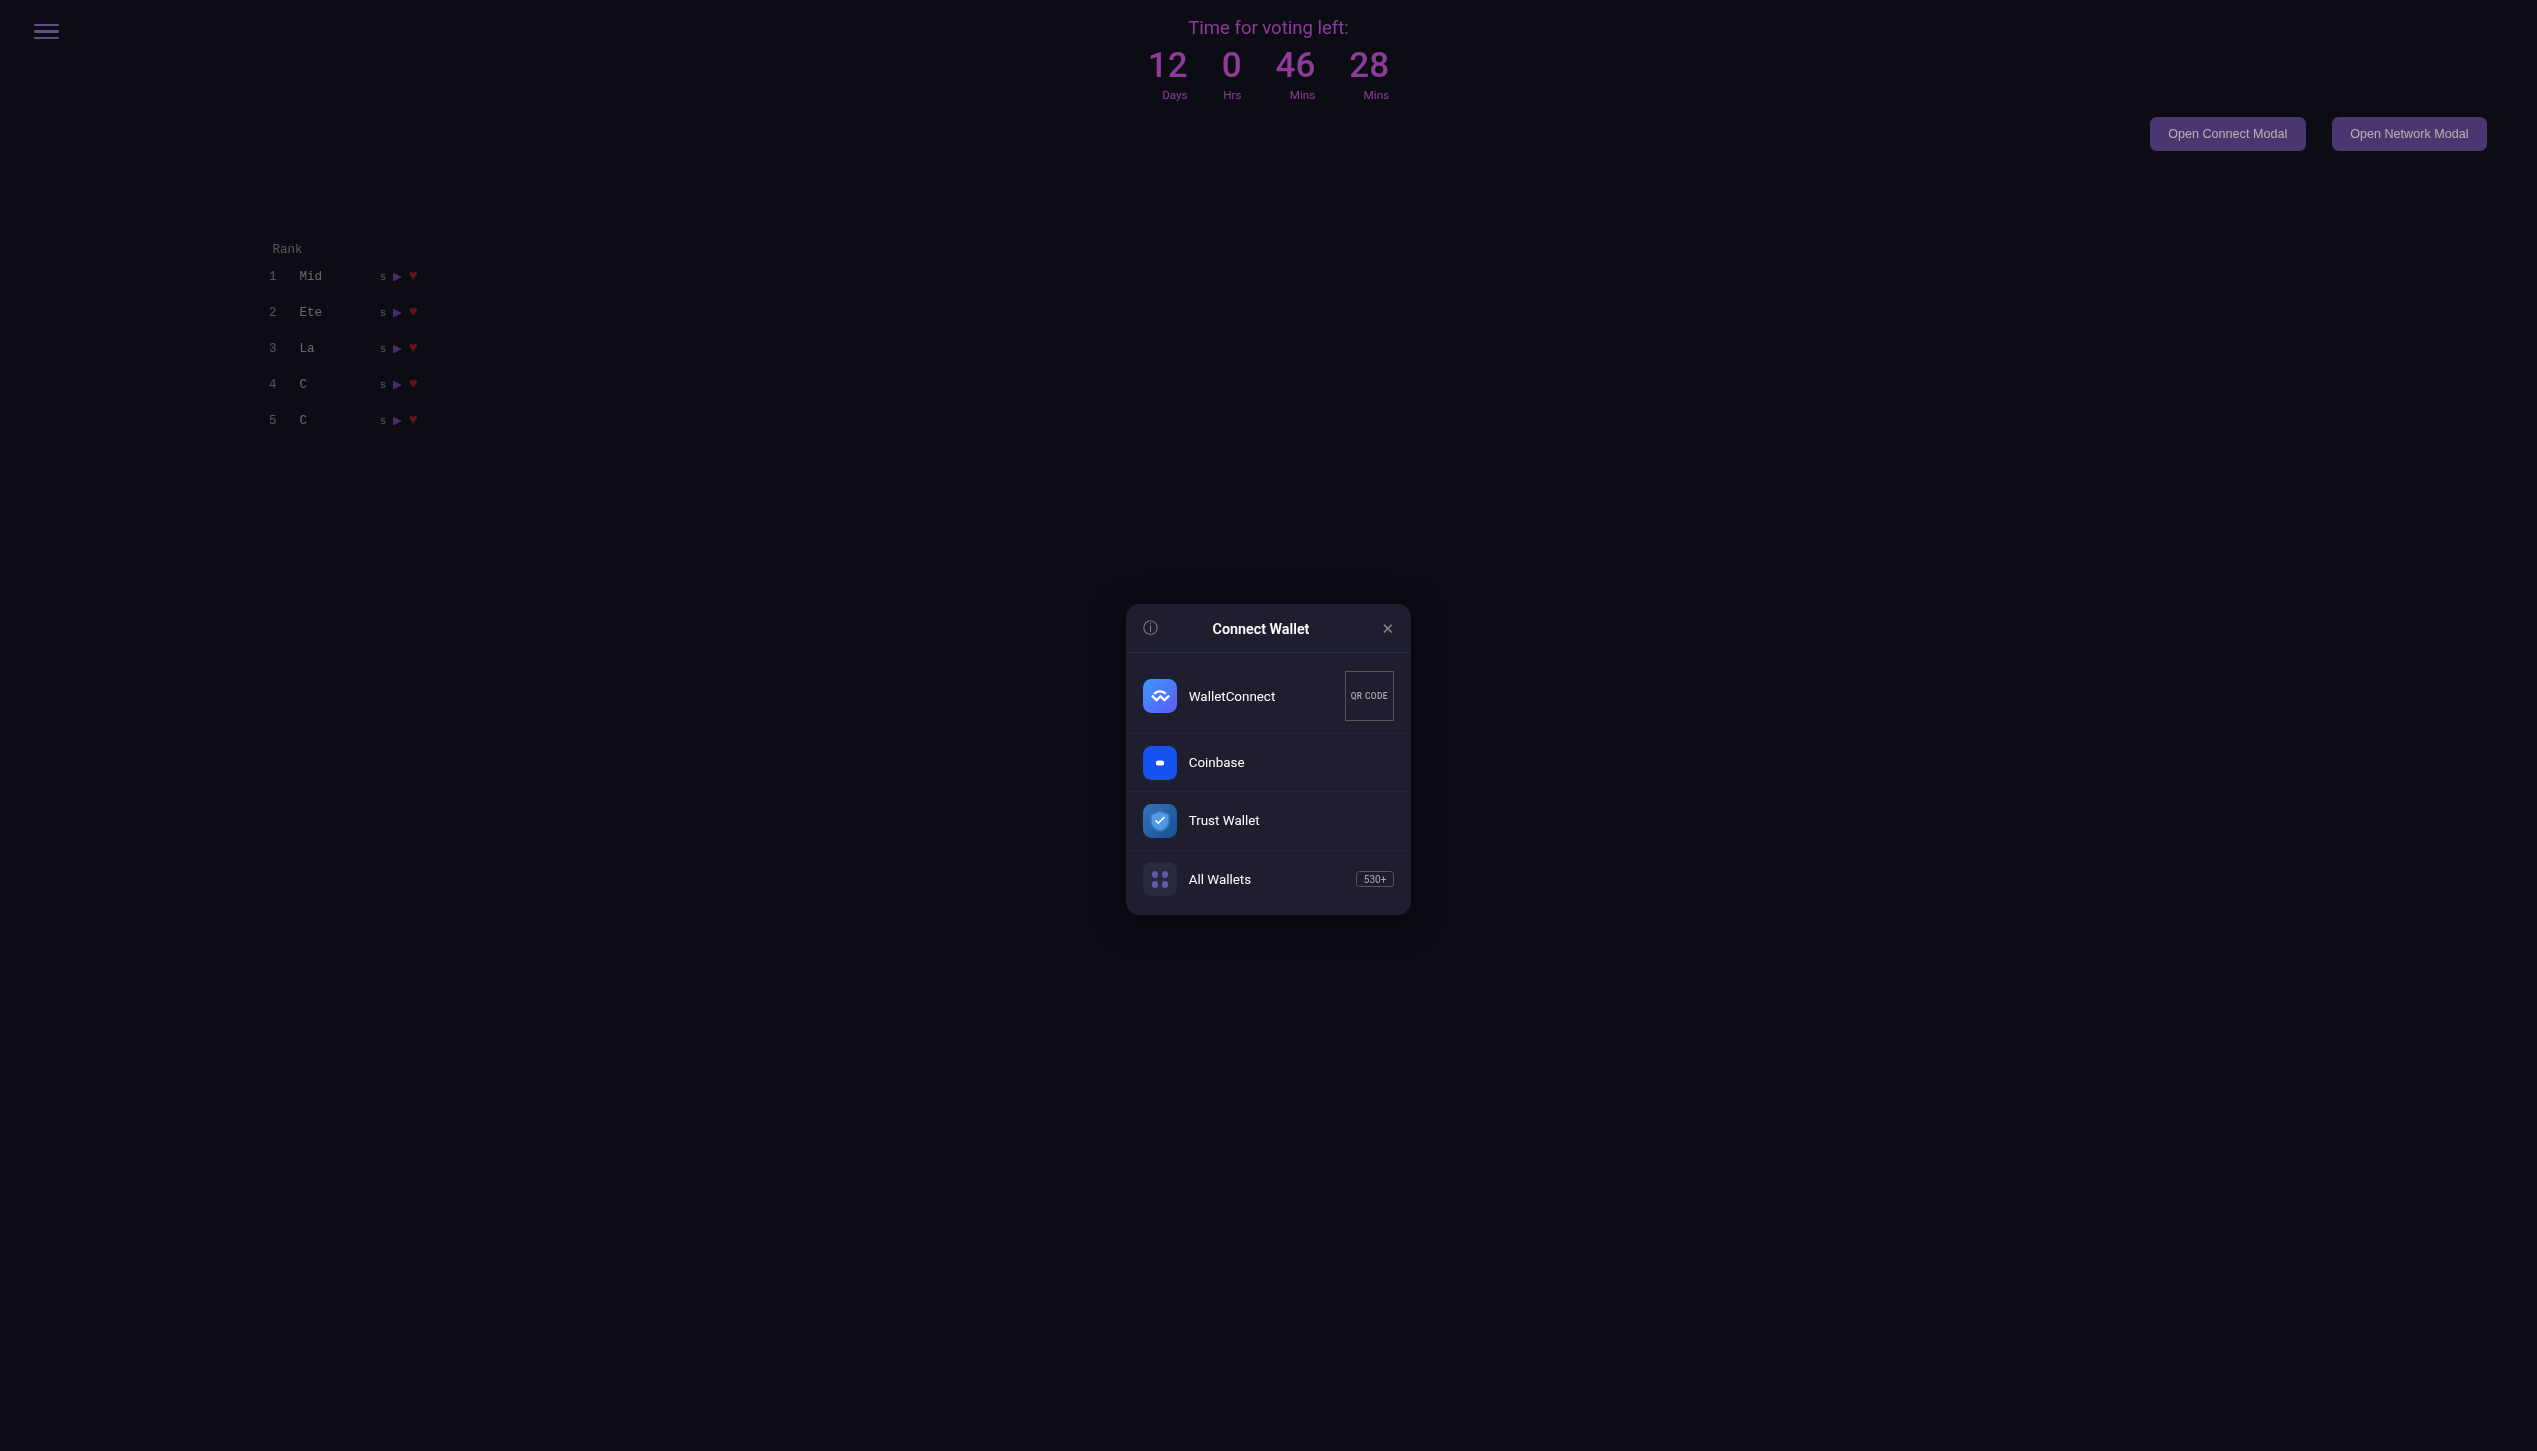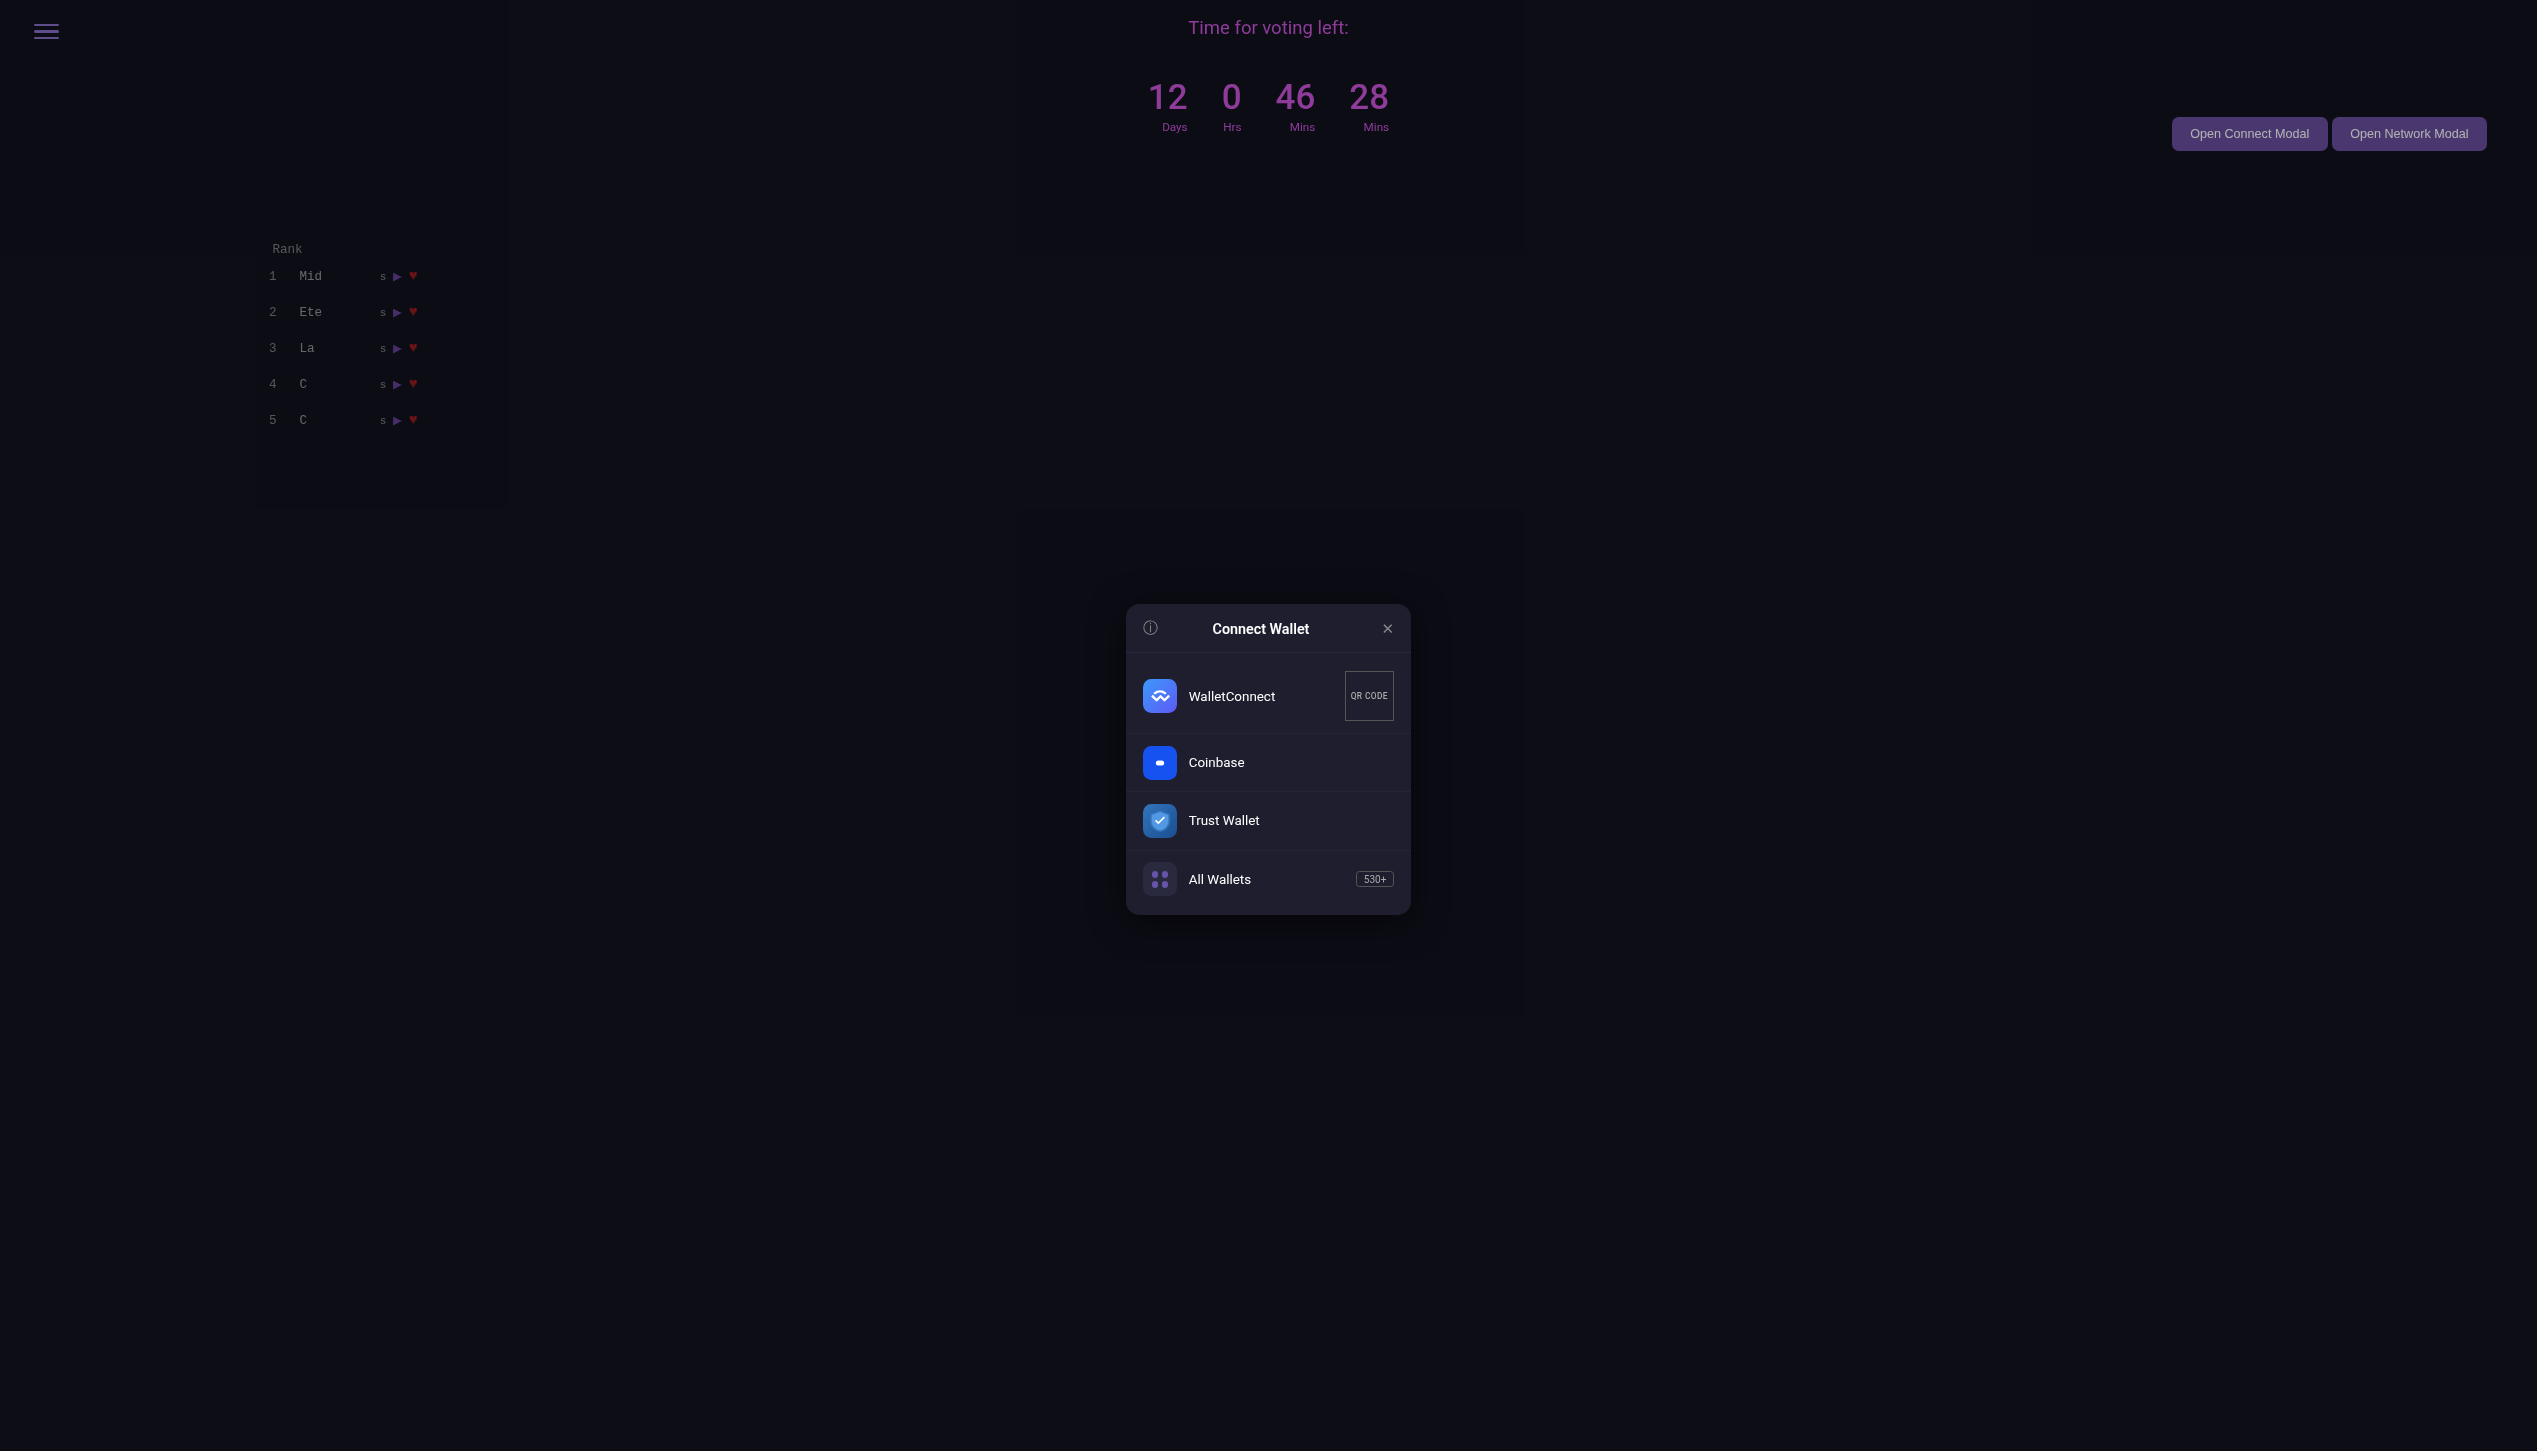--- a/index.html
+++ b/index.html
@@ -23,21 +23,20 @@
       background-color: #12121f;
       position: relative;
     }
 
     
     .header {
       display: flex;
       flex-direction: column;
       align-items: center;
       padding-top: 17px;
-      gap: 32px;
     }
 
     .hamburger-menu {
       position: absolute;
       top: 23.5px;
       left: 34px;
       cursor: pointer;
       display: flex;
       flex-direction: column;
       gap: 4.2px;
@@ -81,21 +80,21 @@
       font-size: 11.7px;
       margin-top: 1.7px;
     }
 
     
     .top-right-buttons {
       position: absolute;
       top: 117px;
       right: 50px;
       display: flex;
-      gap: 4px;
+      gap: 26px;
     }
 
     .modal-button {
       background-color: #6b4fa0;
       color: #fff;
       border: none;
       border-radius: 6.7px;
       padding: 10px 18.5px;
       font-size: 12.6px;
       cursor: pointer;

